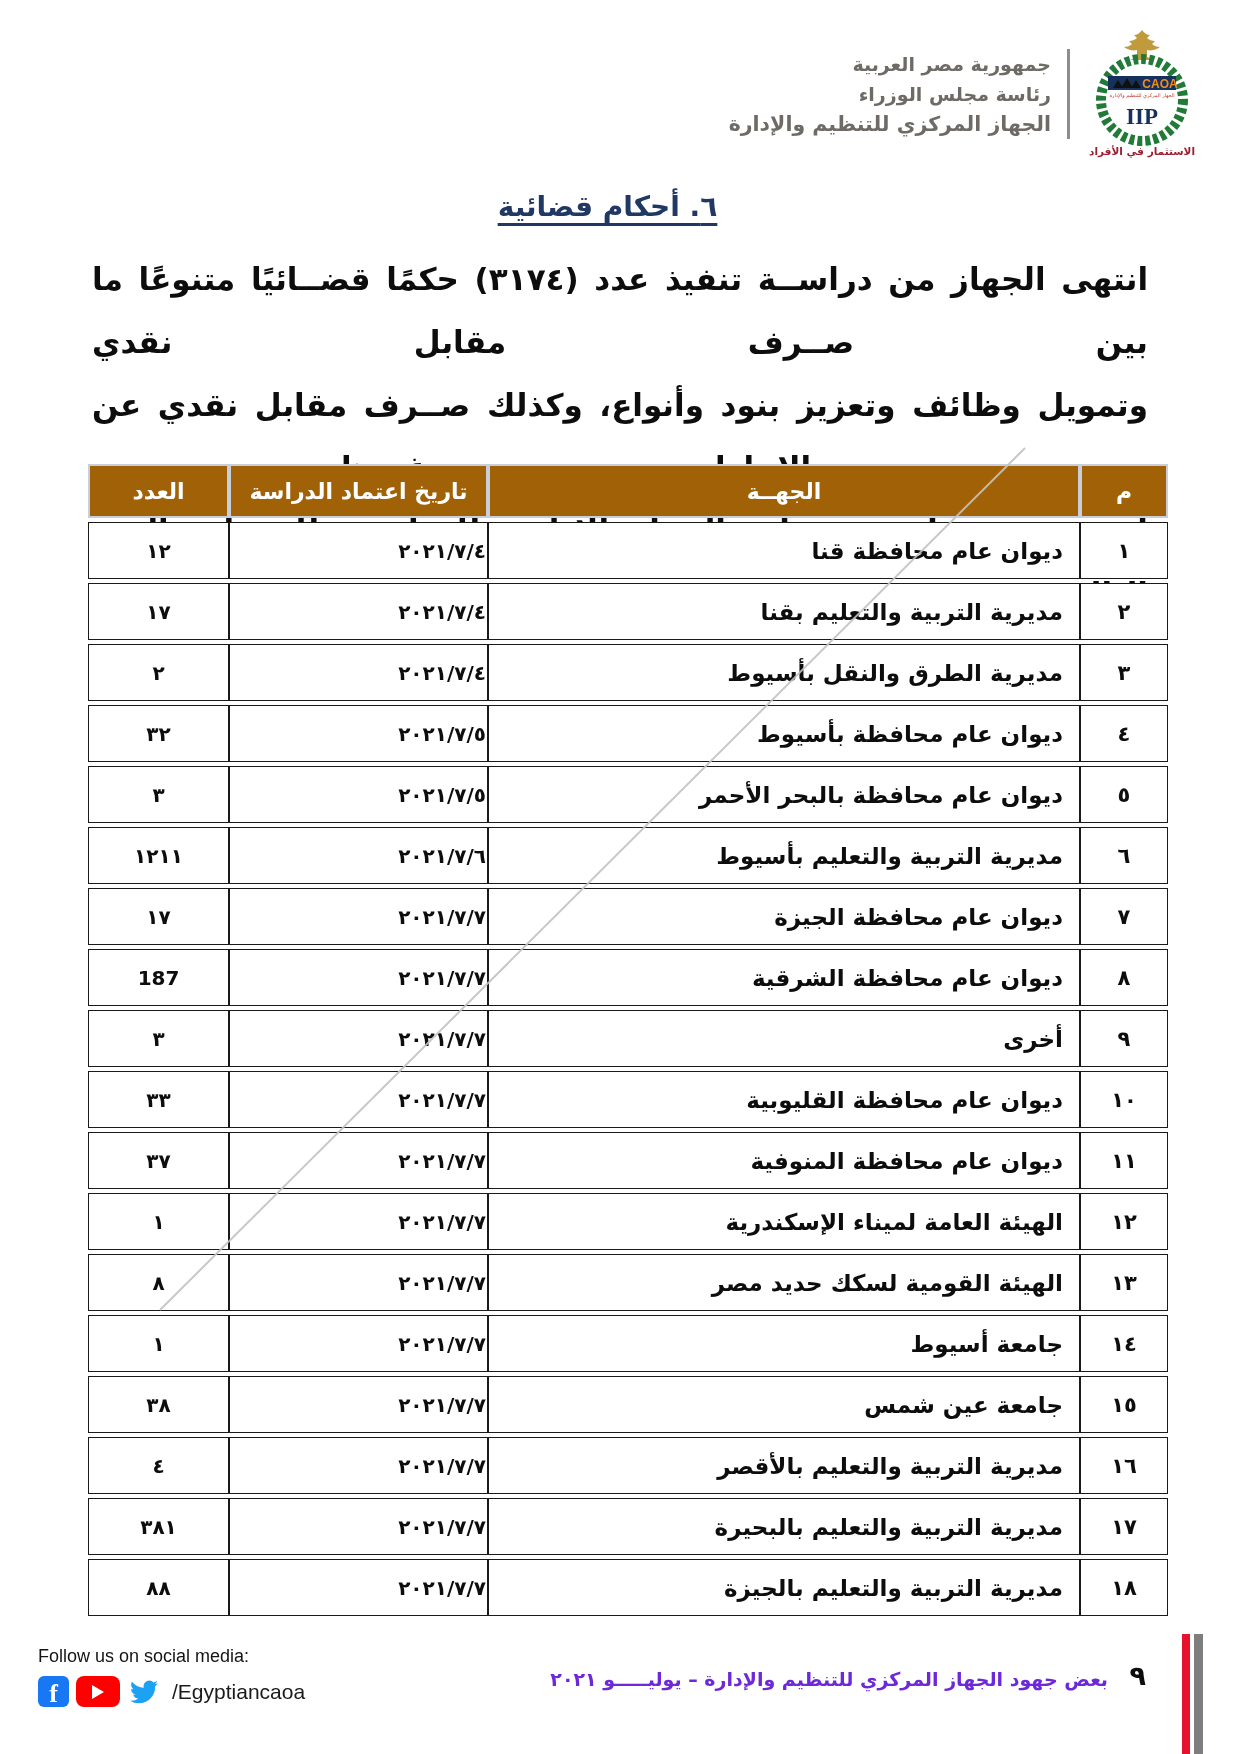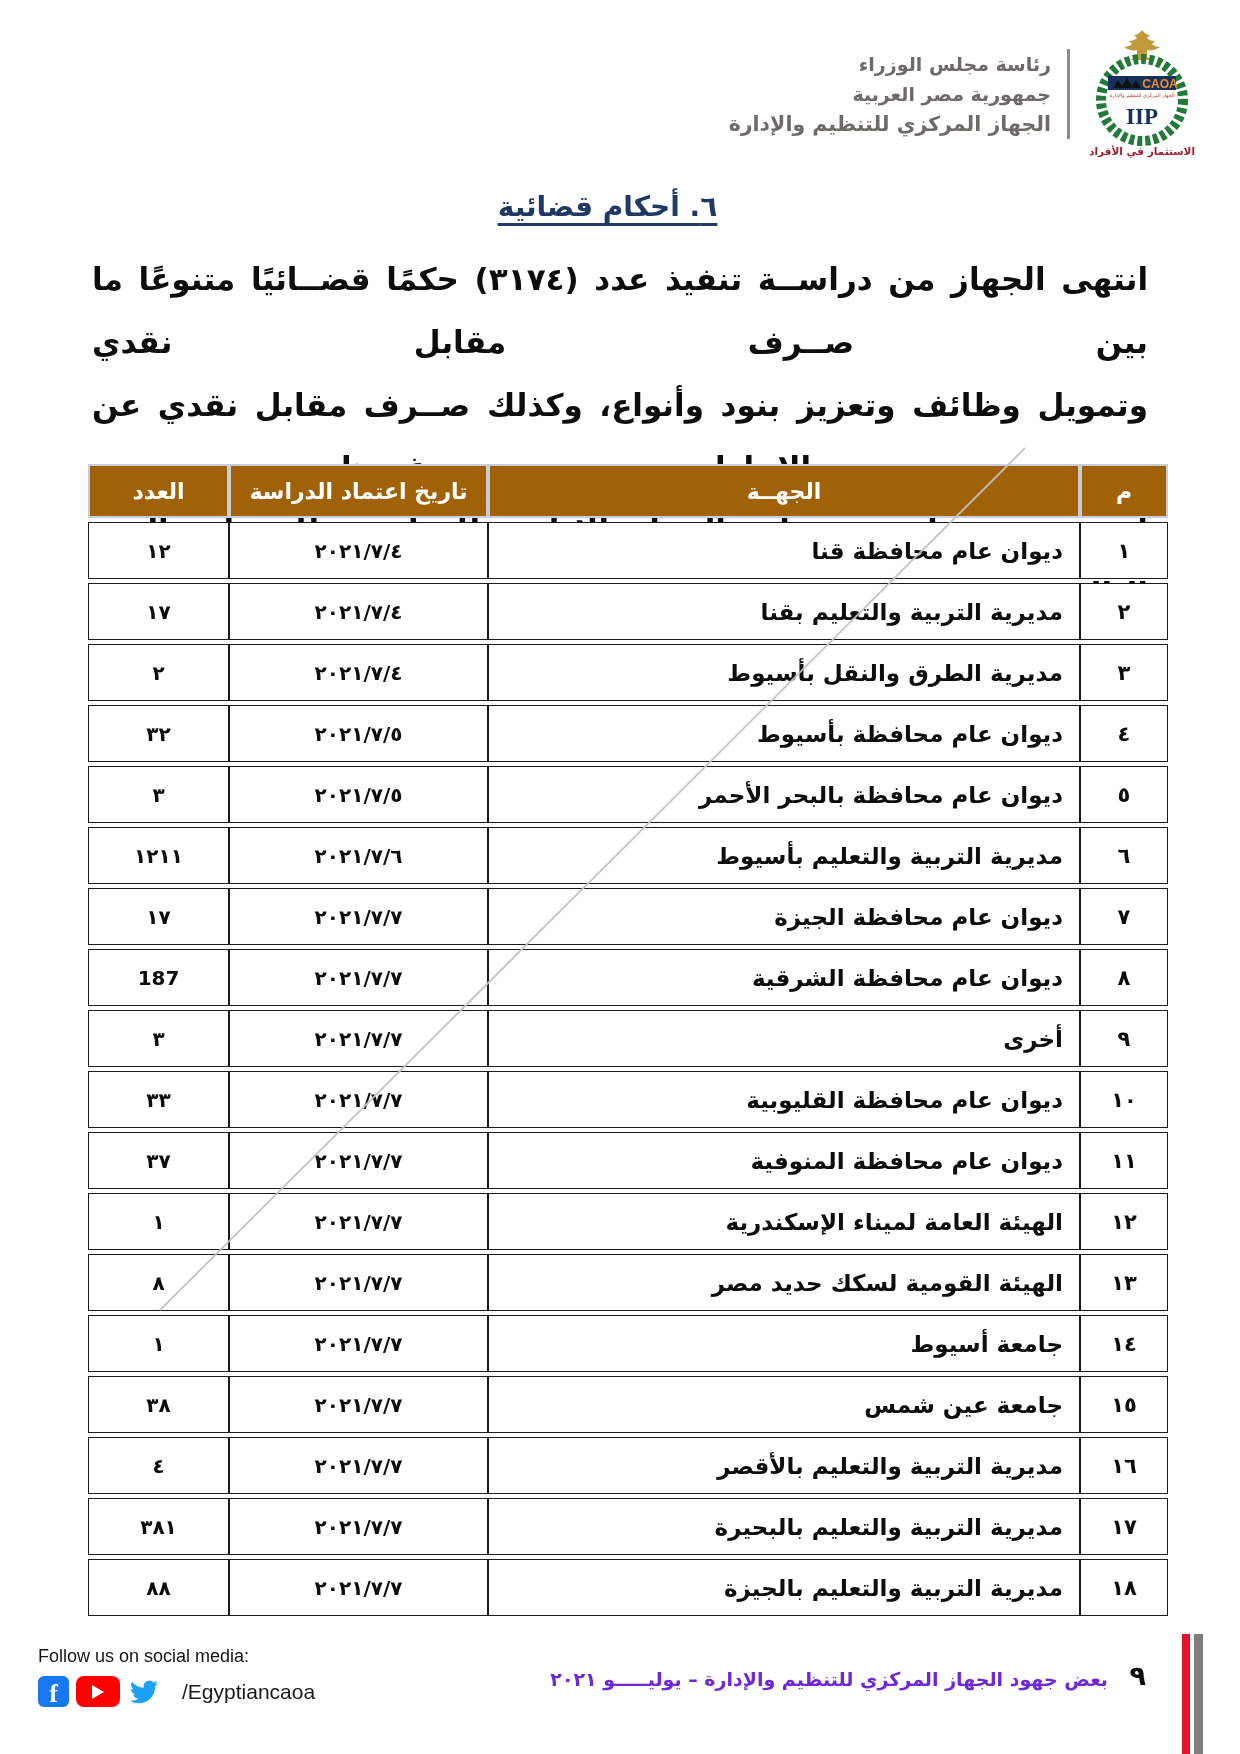--- a/index.html
+++ b/index.html
@@ -51,21 +51,21 @@
     background:#a16207;color:#ffffff;
     font-weight:bold;font-size:22px;height:48px;
     border:2px solid #c9cedb;text-align:center;vertical-align:middle;
   }
   table.judgments td{
     border:1.8px solid #1a1a1a;height:53px;
     font-weight:bold;color:#0d0d0d;vertical-align:middle;background:#fff;
   }
   td.c-index{text-align:center;font-size:21px;}
   td.c-entity{text-align:right;padding-right:16px;font-size:23px;}
-  td.c-date{text-align:center;font-size:20px;}
+  td.c-date{font-size:20px;}
   td.c-count{text-align:center;font-size:20px;}
 
   
   .artifact{position:absolute;top:0;left:0;pointer-events:none;}
 
   
   .follow-label{
     position:absolute;left:38px;top:1646px;
     direction:ltr;font-family:"Liberation Sans",sans-serif;
     font-size:18px;color:#141414;
@@ -83,21 +83,21 @@
   .icon-yt{
     width:44px;height:31px;border-radius:8px;background:#f00;
     display:flex;align-items:center;justify-content:center;
   }
   .icon-yt .tri{
     width:0;height:0;border-left:12px solid #fff;
     border-top:7px solid transparent;border-bottom:7px solid transparent;
   }
   .icon-tw{width:36px;height:31px;display:flex;align-items:center;}
   .social-handle{
-    font-family:"Liberation Sans",sans-serif;font-size:21px;color:#1a1a1a;margin-left:12px;
+    font-family:"Liberation Sans",sans-serif;font-size:21px;color:#1a1a1a;margin-left:2px;
   }
   .footer-caption{
     position:absolute;right:132px;top:1668px;
     color:#6d28d9;font-weight:bold;font-size:19px;text-align:right;
   }
   .page-number{
     position:absolute;right:94px;top:1660px;
     color:#0d0d0d;font-weight:bold;font-size:27px;
   }
   .bar-red{position:absolute;left:1182px;top:1634px;width:8px;height:120px;background:#e8112d;}
@@ -120,22 +120,22 @@
 
       <rect x="22" y="48" width="68" height="14" fill="#16325c"></rect>
       <path d="M27 60l5-8 5 8zM35 60l6-10 6 10zM45 60l5-8 5 8z" fill="#101010"></path>
       <text x="74" y="59.5" text-anchor="middle" font-family="Liberation Sans,sans-serif" font-size="12" font-weight="bold" fill="#f28c1e">CAOA</text>
       <text x="56" y="68.5" text-anchor="middle" font-family="DejaVu Sans,sans-serif" font-size="5" fill="#c0392b">الجهاز المركزي للتنظيم والإدارة</text>
       <text x="56" y="96" text-anchor="middle" font-family="Liberation Serif,serif" font-size="23" font-weight="bold" fill="#16325c">IIP</text>
       <text x="56" y="127" text-anchor="middle" font-family="DejaVu Sans,sans-serif" font-size="10.5" font-weight="bold" fill="#9c1d30">الاستثمار في الأفراد</text>
     </svg>
     <div class="lh-sep"></div>
     <div class="lh-text">
+      <div class="lh-line">جمهورية مصر العربية</div>
       <div class="lh-line">رئاسة مجلس الوزراء</div>
-      <div class="lh-line">جمهورية مصر العربية</div>
       <div class="lh-line big">الجهاز المركزي للتنظيم والإدارة</div>
     </div>
   </div>
 
   <div class="doc-title">
     <span>٦. أحكام قضائية</span>
   </div>
 
   <div class="intro">
     <div class="para-line">انتهى الجهاز من دراســة تنفيذ عدد (٣١٧٤) حكمًا قضــائيًا متنوعًا ما بين صــرف مقابل نقدي</div>

